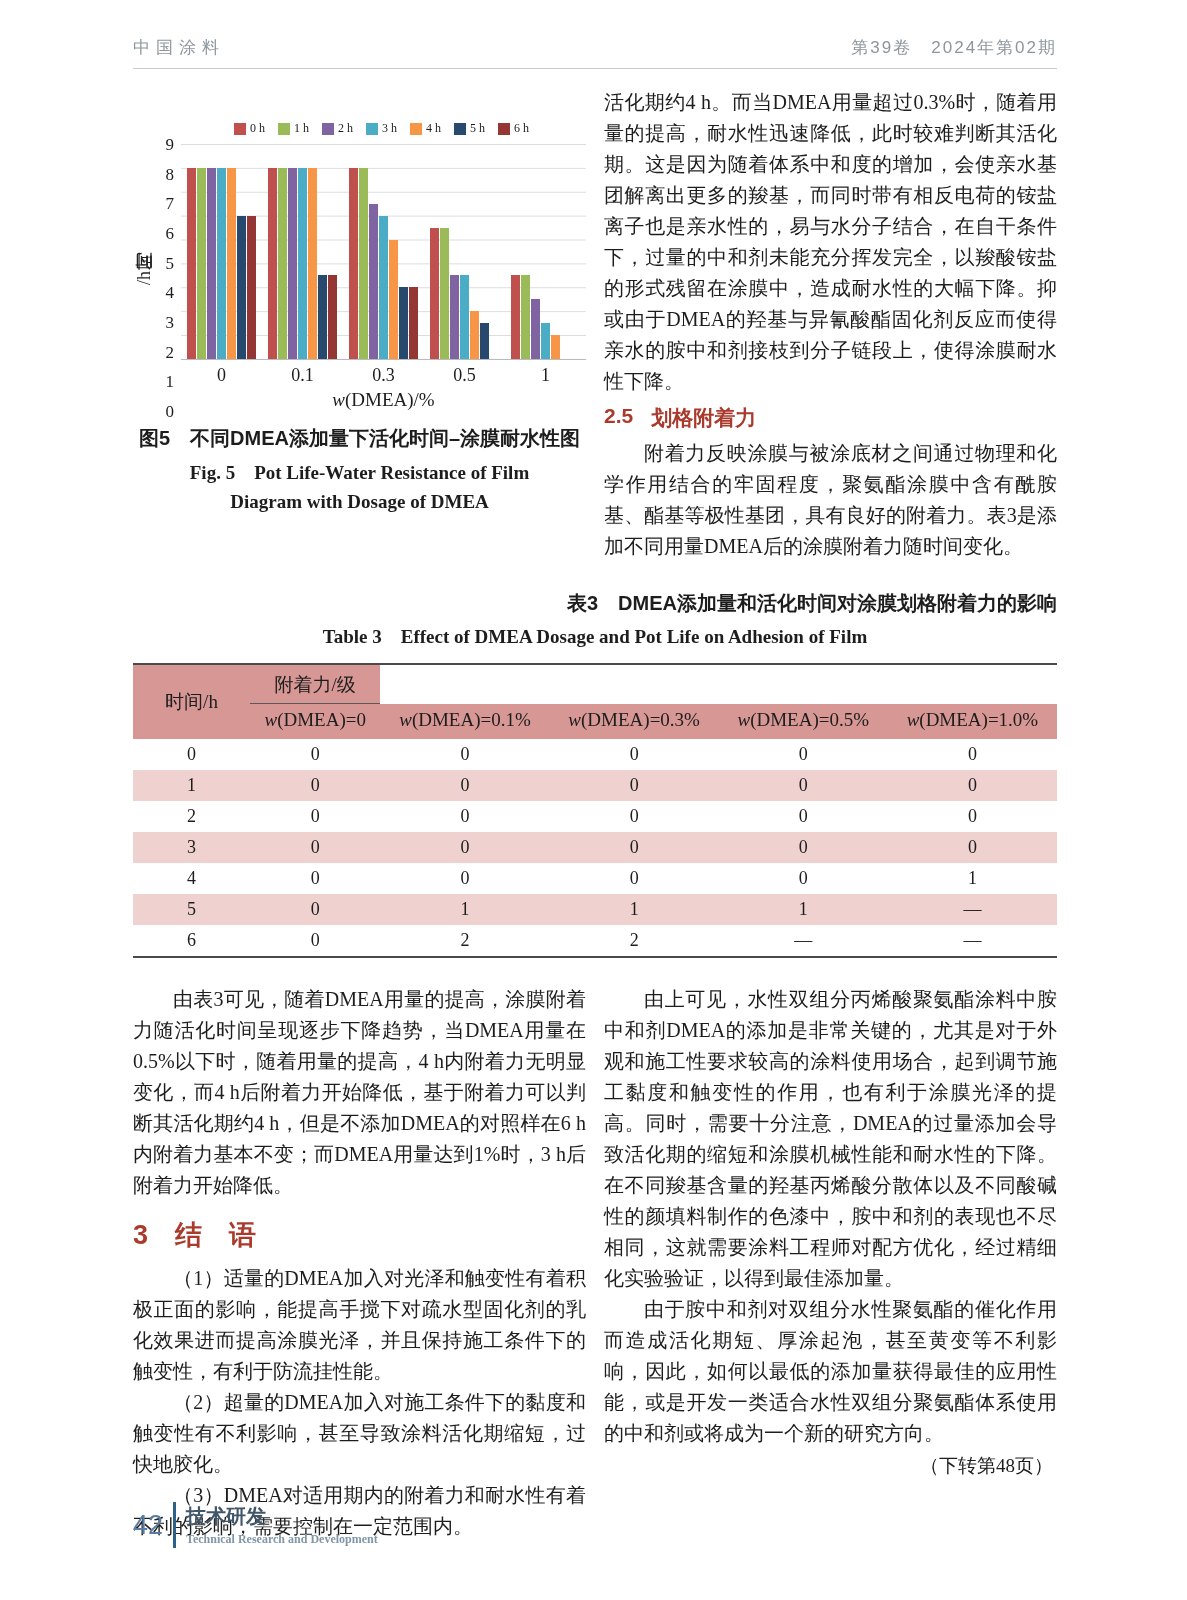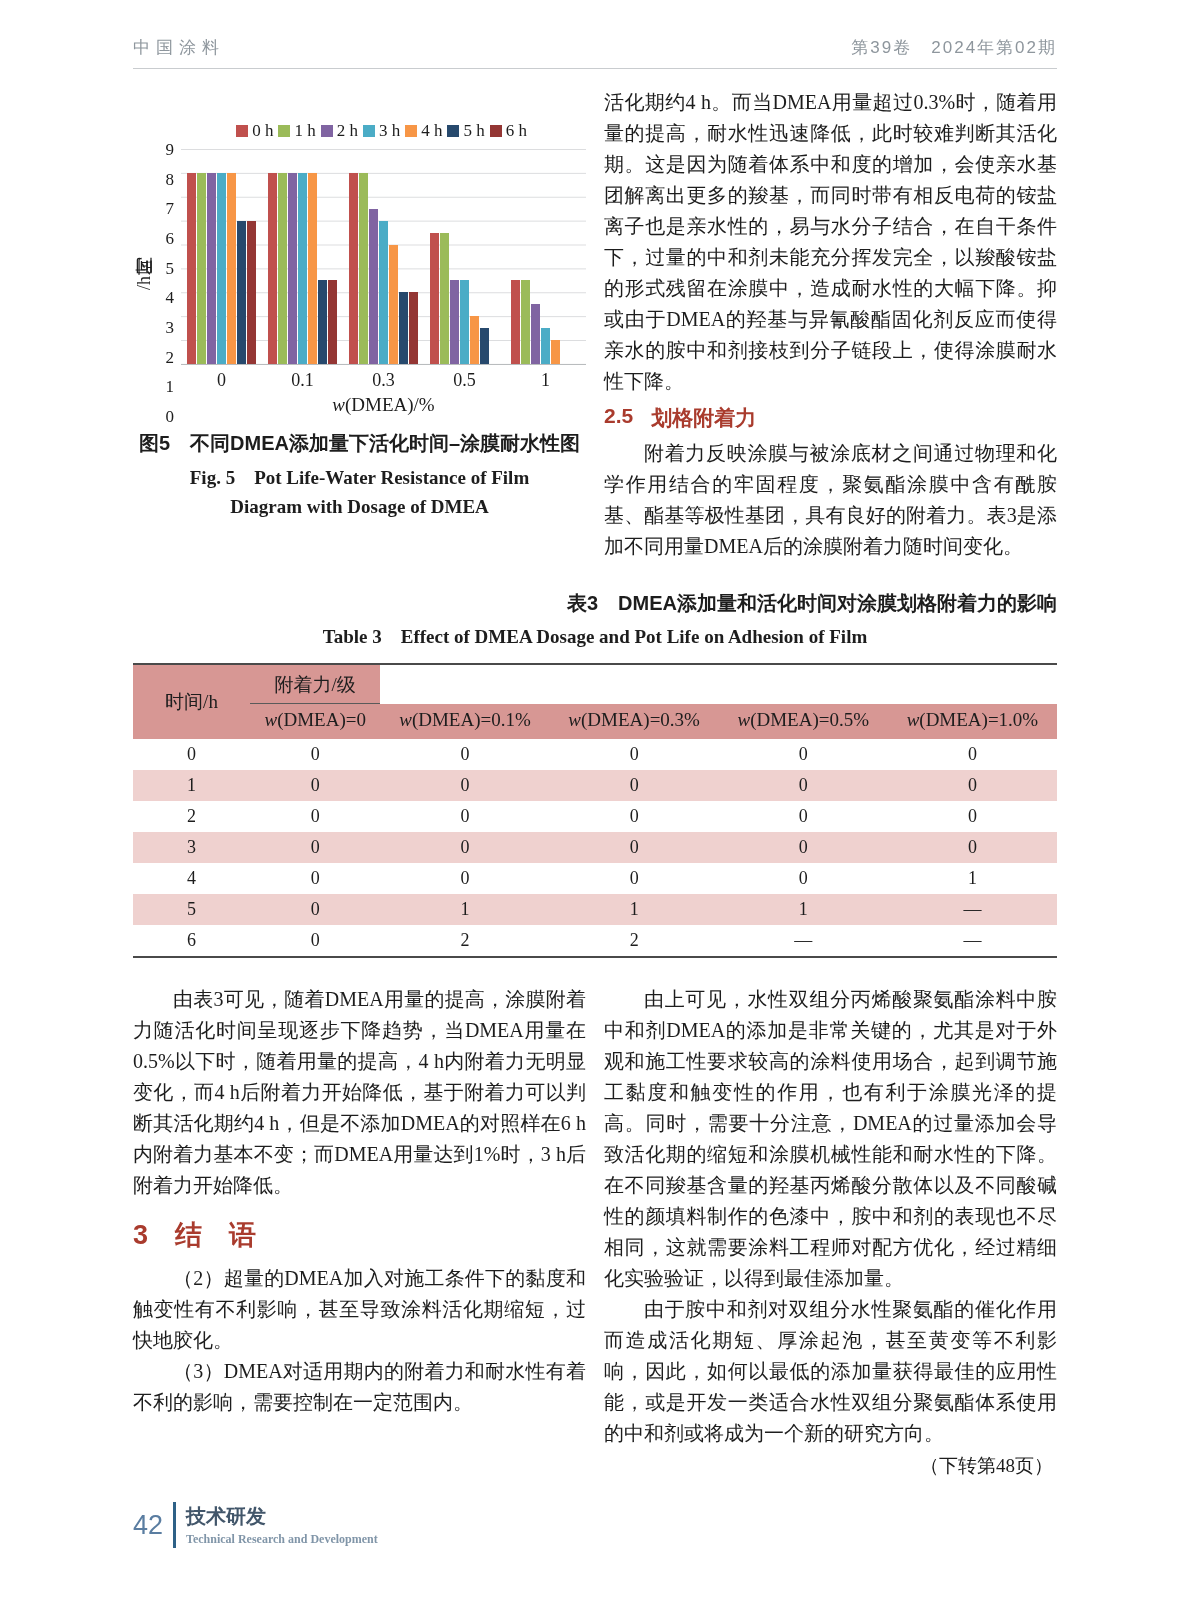--- a/index.html
+++ b/index.html
@@ -18,22 +18,22 @@
   .cols{display:flex;gap:18px;}
   .col{flex:1;min-width:0;}
   .top{margin-top:18px;}
   .bottom{margin-top:26px;}
 
   p{margin:0;font-size:20px;line-height:31px;text-align:justify;text-indent:2em;}
   p.noind{text-indent:0;}
 
   
   .figure{margin:34px 0 0;}
-  .legend{display:flex;justify-content:center;align-items:center;gap:5px;
-          margin-left:44px;font-size:17px;}
+  .legend{display:flex;justify-content:center;align-items:center;gap:13px;
+          margin-left:44px;font-size:12px;}
   .lg-item{display:inline-flex;align-items:center;gap:4px;}
   .sw{width:12px;height:12px;display:inline-block;}
   .chart-body{display:flex;margin-top:8px;}
   .ylab{width:22px;display:flex;align-items:center;justify-content:center;
         writing-mode:vertical-rl;transform:rotate(180deg);font-size:18px;}
   .yticks{position:relative;width:26px;}
   .ytick{position:absolute;right:7px;transform:translateY(50%);font-size:17px;line-height:1;}
   .plotwrap{flex:1;}
   .plot{position:relative;height:215px;display:flex;border-bottom:1px solid #b9bcbe;
         background-image:linear-gradient(to bottom,#dcdddf 1px,transparent 1px);
@@ -287,20 +287,21 @@
               <td>—</td>
             </tr>
           </tbody>
       </table>
     </section>
 
     <div class="cols bottom">
       <div class="col">
         <p>由表3可见，随着DMEA用量的提高，涂膜附着力随活化时间呈现逐步下降趋势，当DMEA用量在0.5%以下时，随着用量的提高，4 h内附着力无明显变化，而4 h后附着力开始降低，基于附着力可以判断其活化期约4 h，但是不添加DMEA的对照样在6 h内附着力基本不变；而DMEA用量达到1%时，3 h后附着力开始降低。</p>
         <h2 class="sec3">3　结　语</h2>
+        <p>（1）适量的DMEA加入对光泽和触变性有着积极正面的影响，能提高手搅下对疏水型固化剂的乳化效果进而提高涂膜光泽，并且保持施工条件下的触变性，有利于防流挂性能。</p>
         <p>（2）超量的DMEA加入对施工条件下的黏度和触变性有不利影响，甚至导致涂料活化期缩短，过快地胶化。</p>
         <p>（3）DMEA对适用期内的附着力和耐水性有着不利的影响，需要控制在一定范围内。</p>
       </div>
       <div class="col">
         <p>由上可见，水性双组分丙烯酸聚氨酯涂料中胺中和剂DMEA的添加是非常关键的，尤其是对于外观和施工性要求较高的涂料使用场合，起到调节施工黏度和触变性的作用，也有利于涂膜光泽的提高。同时，需要十分注意，DMEA的过量添加会导致活化期的缩短和涂膜机械性能和耐水性的下降。在不同羧基含量的羟基丙烯酸分散体以及不同酸碱性的颜填料制作的色漆中，胺中和剂的表现也不尽相同，这就需要涂料工程师对配方优化，经过精细化实验验证，以得到最佳添加量。</p>
         <p>由于胺中和剂对双组分水性聚氨酯的催化作用而造成活化期短、厚涂起泡，甚至黄变等不利影响，因此，如何以最低的添加量获得最佳的应用性能，或是开发一类适合水性双组分聚氨酯体系使用的中和剂或将成为一个新的研究方向。</p>
         <div class="turn">（下转第48页）</div>
       </div>
     </div>
 

